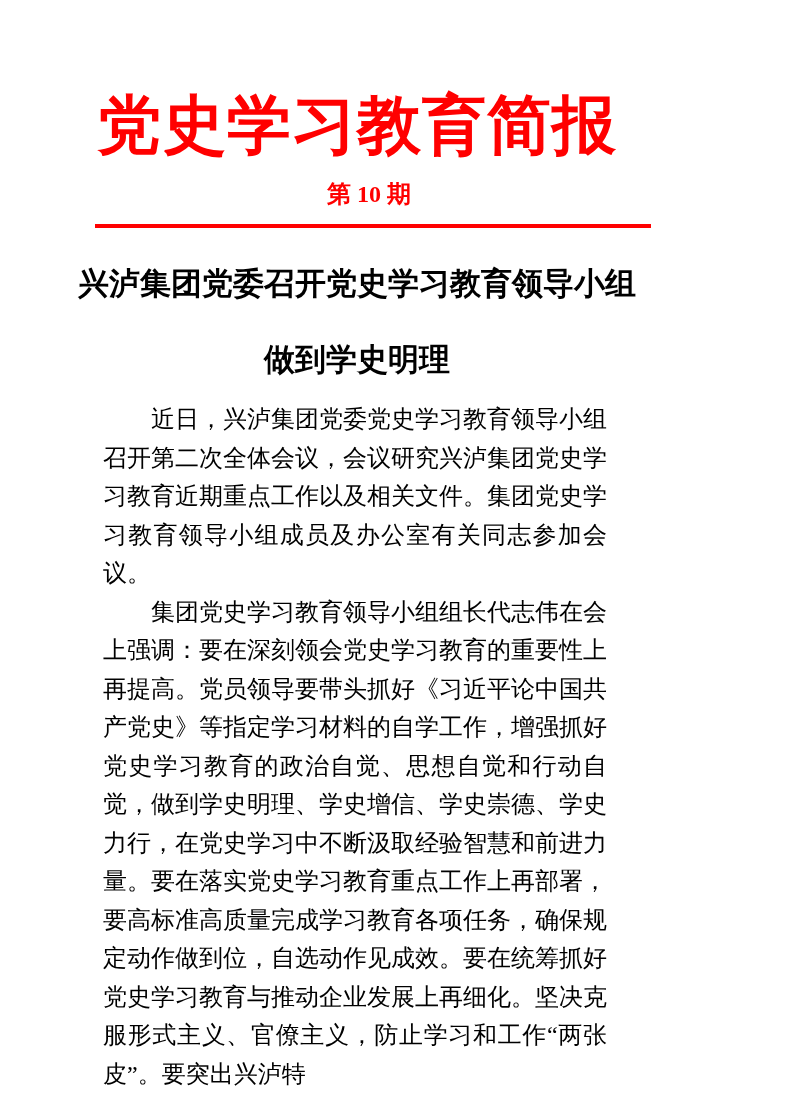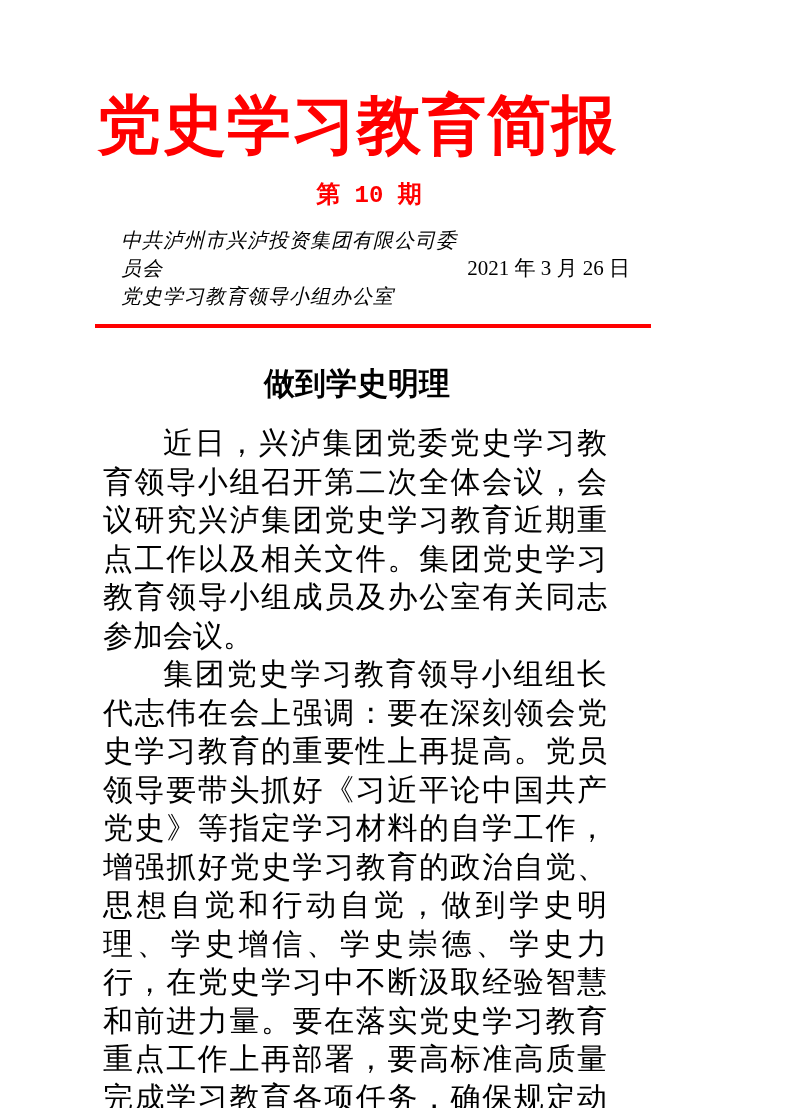--- a/index.html
+++ b/index.html
@@ -19,21 +19,21 @@
     font-family: "Liberation Serif", serif;
     font-weight: bold;
     font-size: 64px;
     line-height: 1.25;
     letter-spacing: 1px;
     color: var(--accent, #FF0000);
   }
   .issue {
     margin-top: 12px;
     text-align: center;
-    font-family: Liberation Mono, monospace;
+    font-family: Liberation Serif, serif;
     font-weight: bold;
     font-size: 24px;
     color: var(--accent, #FF0000);
     padding-left: 24px;
   }
   
   .info-row {
     margin: 16px 84px 0 121px;
     display: flex;
     justify-content: space-between;
@@ -64,47 +64,41 @@
     font-family: "Liberation Serif", serif;
     font-weight: bold;
     font-size: 31px;
     line-height: 76px;
   }
   .body-text {
     margin: 2px 107px 0 103px;
   }
   .body-text p {
     margin: 0;
-    font-family: Liberation Sans, sans-serif;
-    font-size: 30px;
+    font-family: Liberation Serif, serif;
+    font-size: 24px;
     line-height: 38.5px;
     text-align: justify;
     text-indent: 2em;
   }
 </style>
 </head>
 <body>
 
 <div class="page">
 
   <div class="masthead-title">党史学习教育简报</div>
 
   <div class="issue">第 10 期</div>
 
-  <div class="info-row">
-    <div class="org-lines">
-      <div>中共泸州市兴泸投资集团有限公司委员会</div>
-      <div>党史学习教育领导小组办公室</div>
-    </div>
-    <div class="date">2021 年 3 月 26 日</div>
-  </div>
 
   <div class="red-rule"></div>
 
   <div class="article-title">
+    <div>兴泸集团党委召开党史学习教育领导小组</div>
     <div>做到学史明理</div>
   </div>
 
   <div class="body-text">
     <p>近日，兴泸集团党委党史学习教育领导小组召开第二次全体会议，会议研究兴泸集团党史学习教育近期重点工作以及相关文件。集团党史学习教育领导小组成员及办公室有关同志参加会议。</p>
     <p>集团党史学习教育领导小组组长代志伟在会上强调：要在深刻领会党史学习教育的重要性上再提高。党员领导要带头抓好《习近平论中国共产党史》等指定学习材料的自学工作，增强抓好党史学习教育的政治自觉、思想自觉和行动自觉，做到学史明理、学史增信、学史崇德、学史力行，在党史学习中不断汲取经验智慧和前进力量。要在落实党史学习教育重点工作上再部署，要高标准高质量完成学习教育各项任务，确保规定动作做到位，自选动作见成效。要在统筹抓好党史学习教育与推动企业发展上再细化。坚决克服形式主义、官僚主义，防止学习和工作“两张皮”。要突出兴泸特</p>
   </div>
 
 </div>
 

